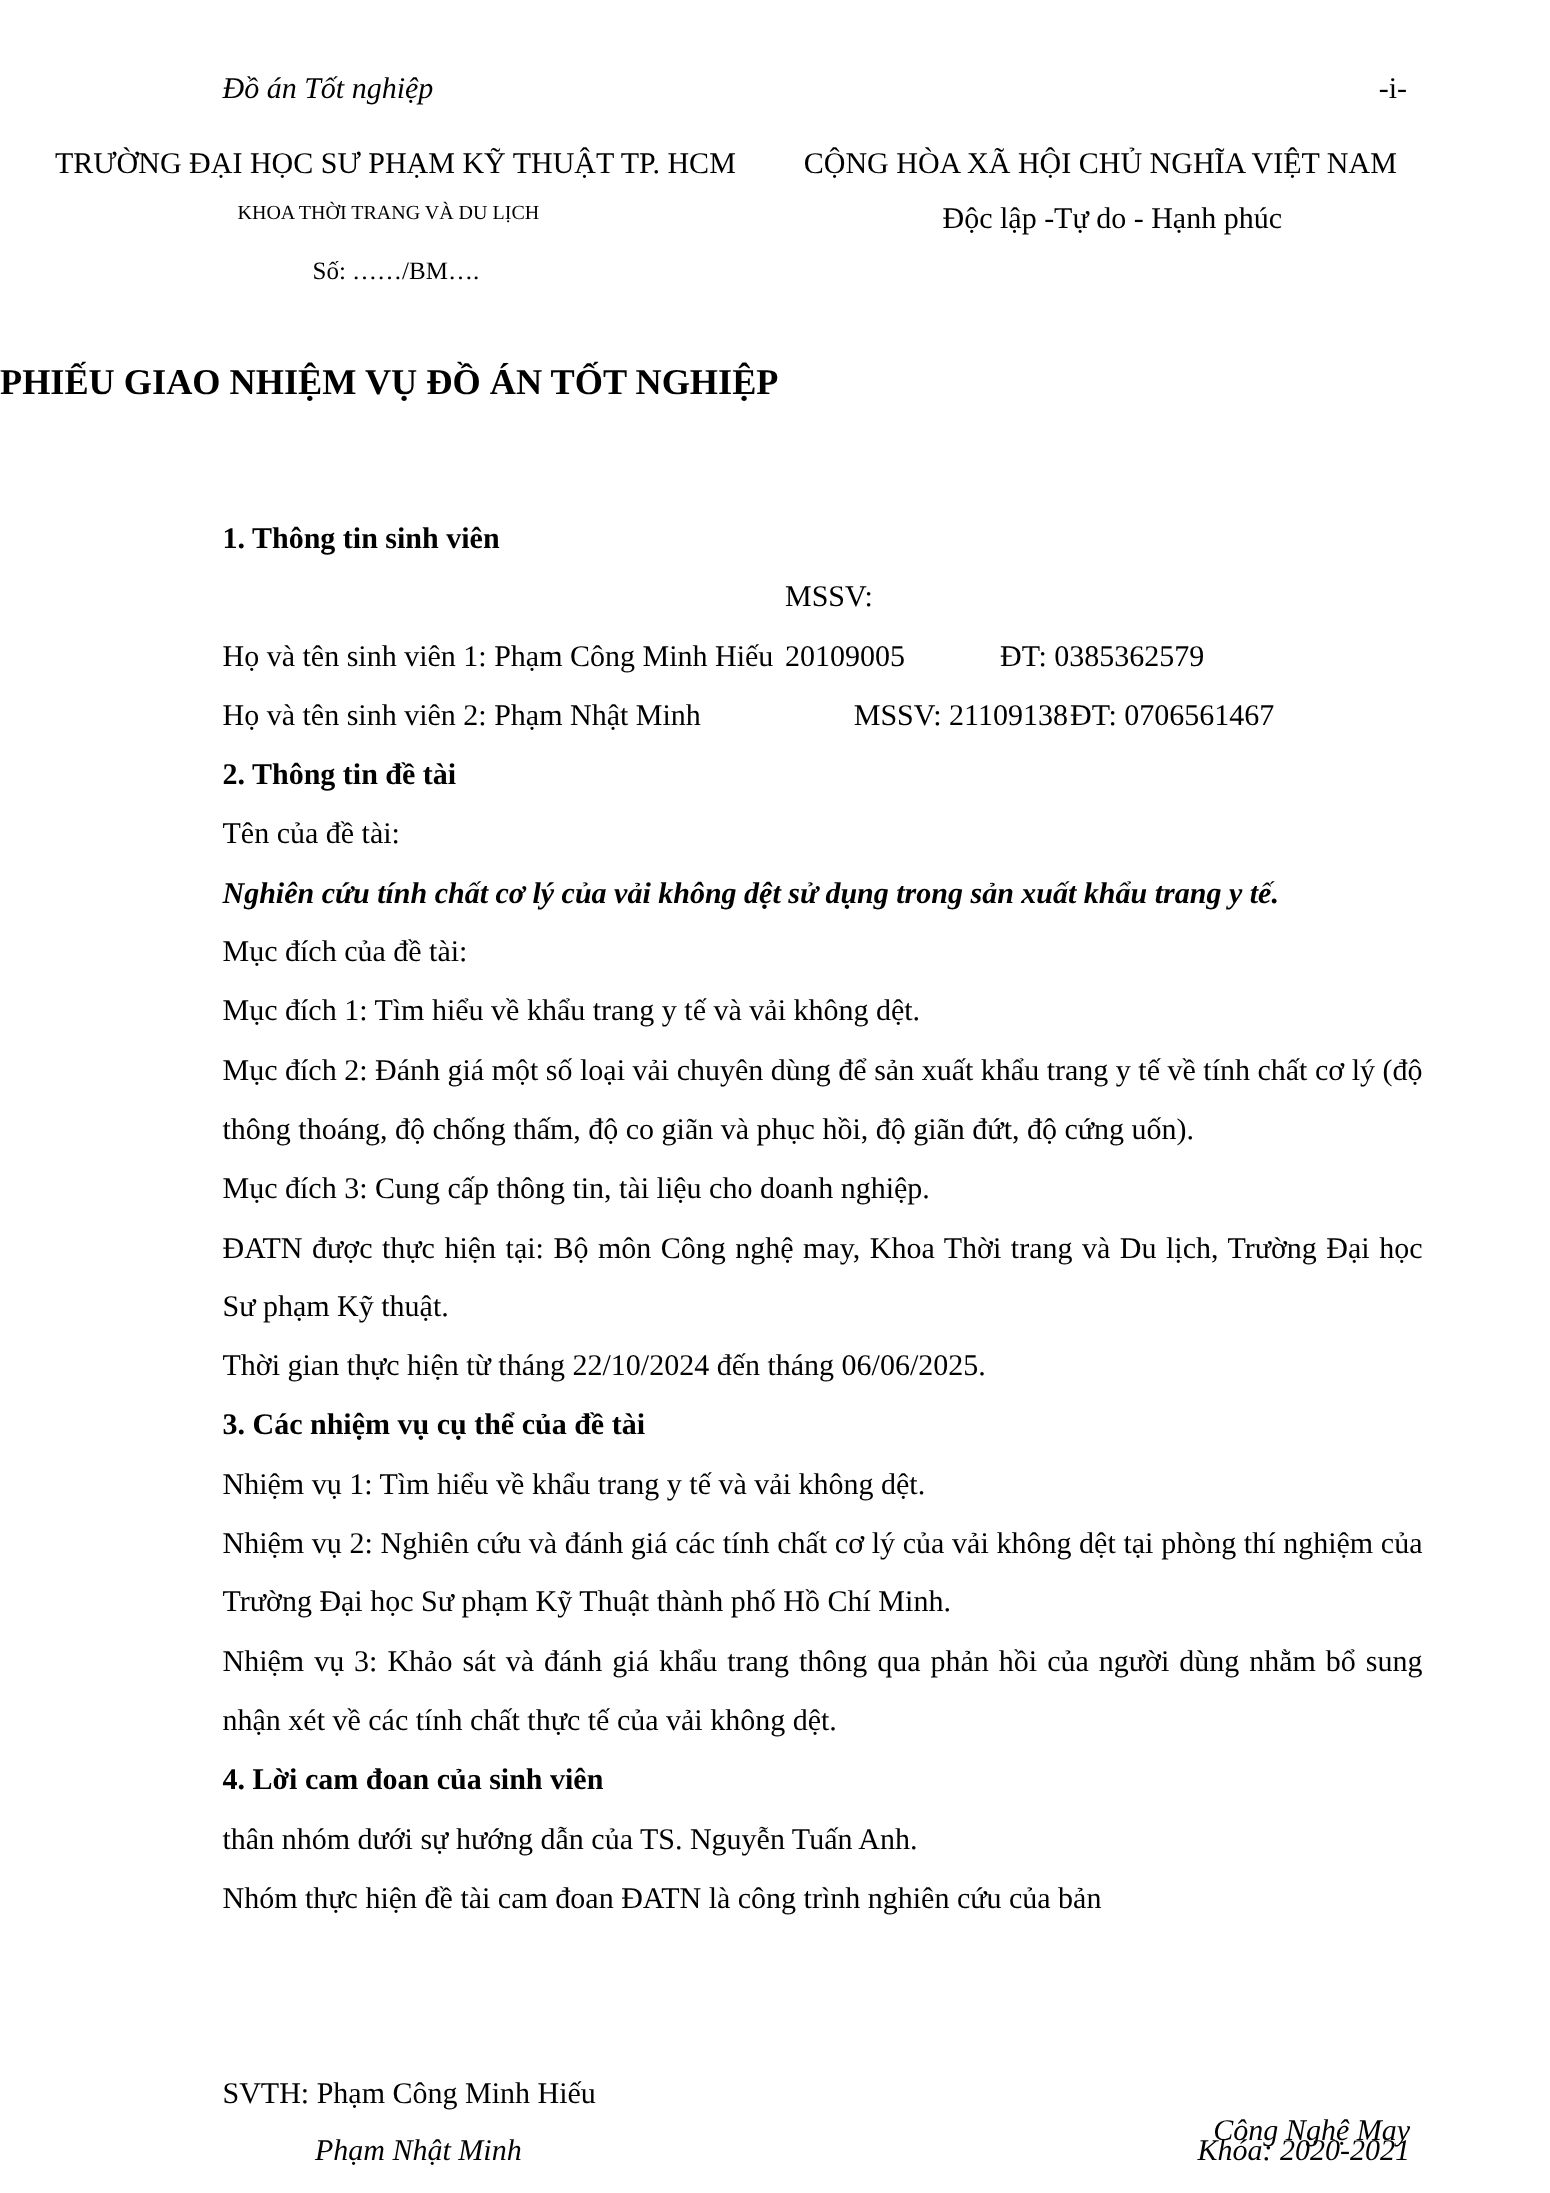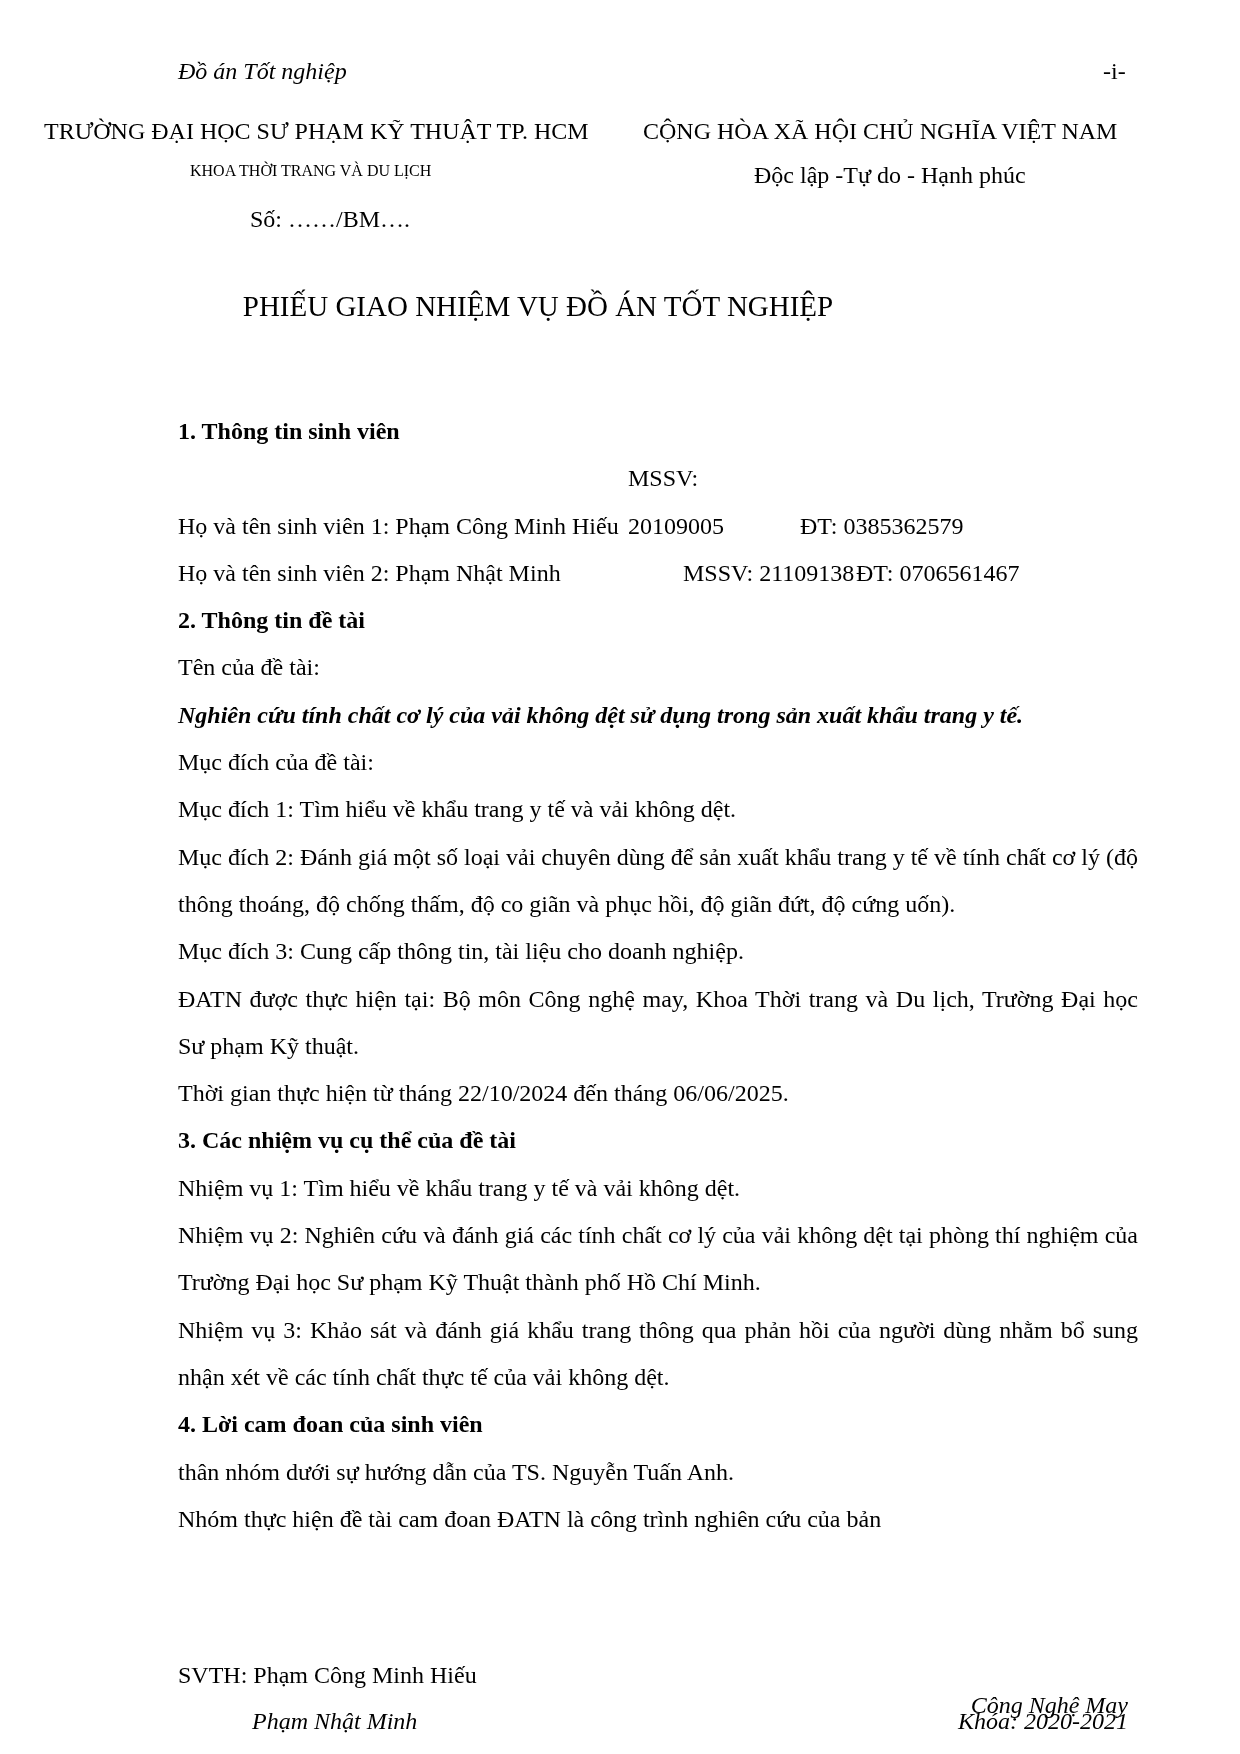--- a/index.html
+++ b/index.html
@@ -3,24 +3,24 @@
 <meta charset="utf-8">
 <style>
   html, body { margin: 0; padding: 0; background: #ffffff; }
   body { width: 1240px; height: 1754px; position: relative; overflow: hidden;
          font-family: "Liberation Serif", "DejaVu Serif", serif; color: #000; }
   .abs { position: absolute; white-space: nowrap; }
   .hdr-left { left: 178px; top: 58px; font-size: 24px; font-style: italic; }
   .hdr-right { left: 1103px; top: 58px; font-size: 24px; }
   .inst1 { left: 44px; top: 118px; font-size: 24px; }
   .inst2 { left: 144px; top: 162px; font-size: 16px; margin-left: 46px; }
-  .inst3 { left: 250px; top: 206px; font-size: 24px; text-align: center; }
+  .inst3 { left: 250px; top: 206px; font-size: 20px; text-align: center; }
   .rep1 { left: 643px; top: 118px; font-size: 24px; }
   .rep2 { left: 754px; top: 162px; font-size: 24px; }
-  .title { left: 0; width: 1076px; top: 290px; text-align: center; font-size: 29px; font-weight: normal; }
+  .title { left: 0; width: 1076px; top: 290px; font-size: 29px; font-weight: bold; }
   .body { position: absolute; left: 178px; top: 408px; width: 960px; font-size: 24px; line-height: 47.3px; }
   .body p { margin: 0; }
   .h { font-weight: bold; }
   .topic { font-weight: bold; font-style: italic; white-space: nowrap; }
   .wrap { text-align: justify; }
   .sv-row span { display: inline-block; }
   .foot-l1 { left: 178px; top: 1662px; font-size: 24px; }
   .foot-l2 { left: 252px; top: 1708px; font-size: 24px; font-style: italic; }
   .foot-r1 { right: 112px; top: 1662px; font-size: 24px; font-style: italic; margin-top: 30px; }
   .foot-r2 { right: 112px; top: 1708px; font-size: 24px; font-style: italic; }

